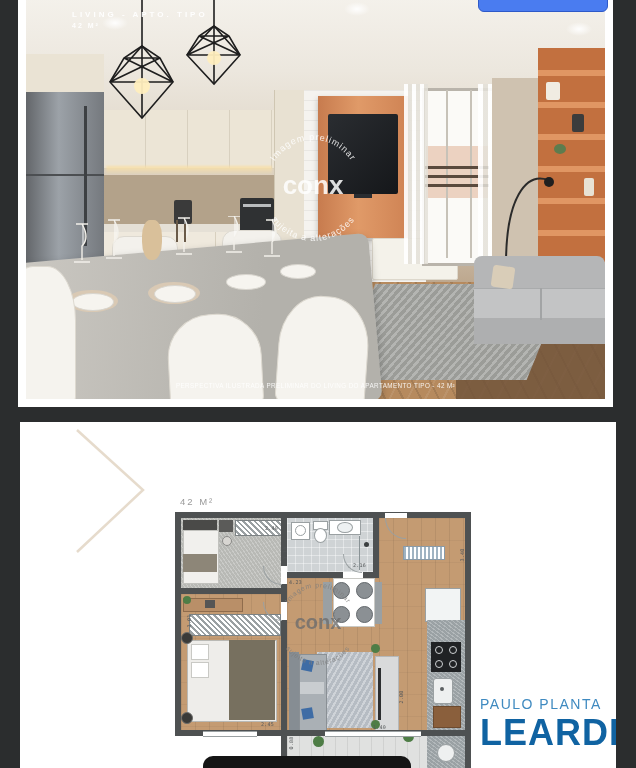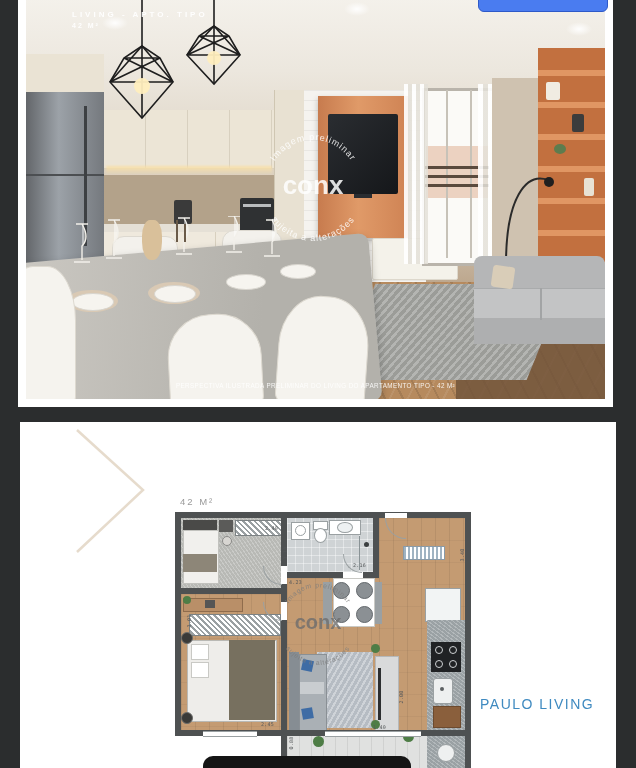--- a/index.html
+++ b/index.html
@@ -273,15 +273,16 @@
       <text font-size="9" fill="#7d7d7d" letter-spacing="1">
         <textPath href="#arcB2" startOffset="50%" text-anchor="middle">sujeita a alterações</textPath>
       </text>
       <text x="65" y="74" text-anchor="middle" font-size="26" font-weight="bold" fill="#6e6e6e">conx</text>
     </svg>
 
     <div class="a" style="left:28px;top:244px;width:208px;height:20px;background:#151515;border-radius:10px 10px 0 0;"></div>
   </div>
 
   <div class="a" style="left:460px;top:274px;white-space:nowrap;">
-    <div style="color:#3f8ac0;font-size:14px;letter-spacing:1.5px;">PAULO LIVING</div>
+    <div style="color:#3f8ac0;font-size:14px;letter-spacing:1.5px;">PAULO PLANTA</div>
+    <div style="color:#1063a2;font-size:36px;font-weight:bold;letter-spacing:1px;margin-top:0px;">LEARDI</div>
   </div>
 </div>
 
 </body></html>

